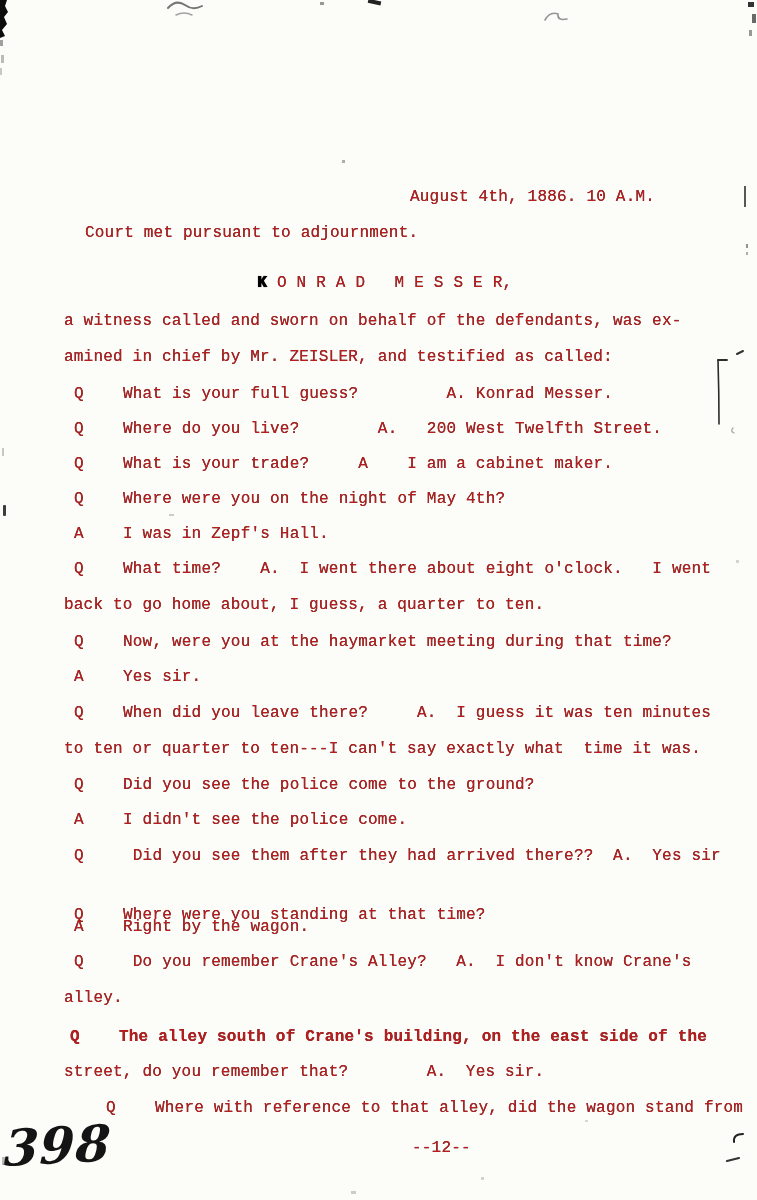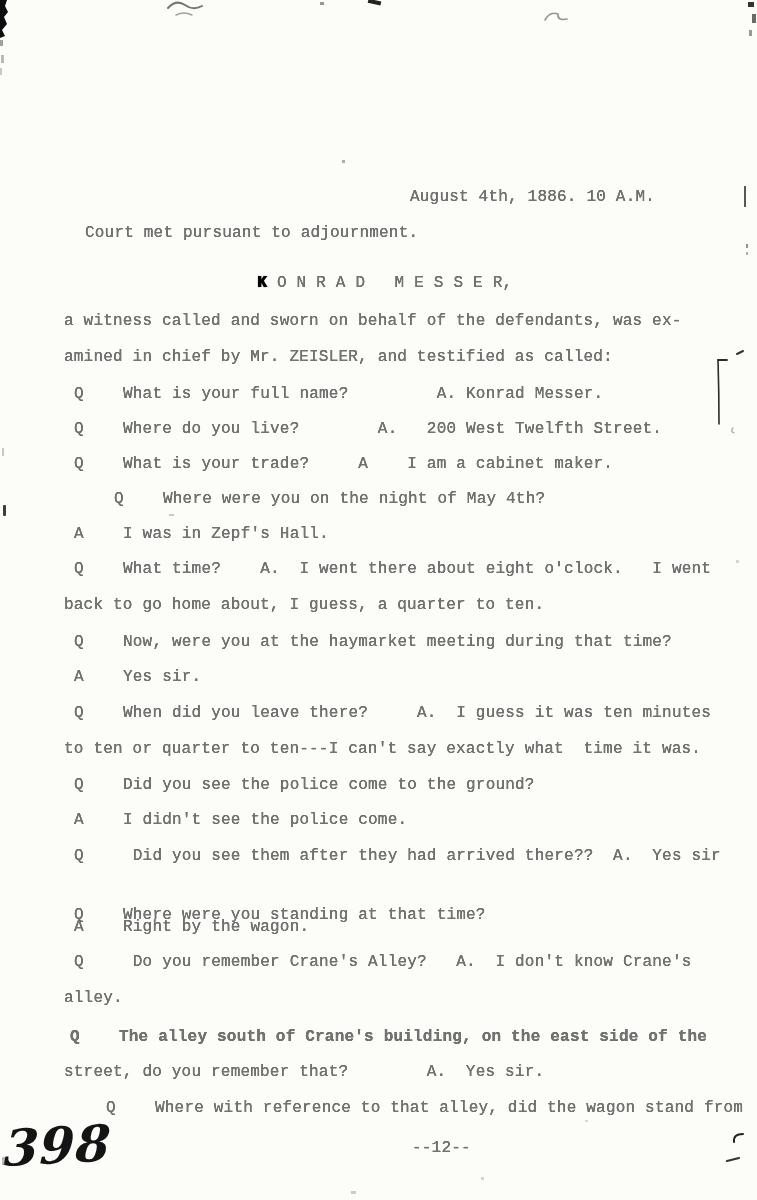--- a/index.html
+++ b/index.html
@@ -14,21 +14,21 @@
     background: #fcfcf9;
     overflow: hidden;
     font-family: "Liberation Mono", "DejaVu Sans Mono", monospace;
   }
   .typed-line {
     position: absolute;
     white-space: pre;
     font-size: 16px;
     line-height: 19px;
     letter-spacing: 0.2px;
-    color: #737373;
+    color: #b91c1c;
     text-shadow: 0 0 0.5px rgba(25,25,25,0.85);
   }
   .typed-line.overstrike {
     font-weight: 700;
     color: #000;
     text-shadow: 0.9px 0 0 #000, 0 0 1px #000;
   }
   .handwritten {
     position: absolute;
     left: 4px;
@@ -53,24 +53,24 @@
 
 <div class="page">
 
   <div>
       <div class="typed-line" style="left: 410px; top: 188px;">August 4th, 1886. 10 A.M.</div>
       <div class="typed-line" style="left: 85px; top: 224px;">Court met pursuant to adjournment.</div>
       <div class="typed-line overstrike" style="left: 257px; top: 274px;">K</div>
       <div class="typed-line" style="left: 277px; top: 274px;">O N R A D   M E S S E R,</div>
       <div class="typed-line" style="left: 64px; top: 312px;">a witness called and sworn on behalf of the defendants, was ex-</div>
       <div class="typed-line" style="left: 64px; top: 348px;">amined in chief by Mr. ZEISLER, and testified as called:</div>
-      <div class="typed-line" style="left: 74px; top: 385px;">Q    What is your full name?         A. Konrad Messer.</div>
+      <div class="typed-line" style="left: 74px; top: 385px;">Q    What is your full guess?         A. Konrad Messer.</div>
       <div class="typed-line" style="left: 74px; top: 420px;">Q    Where do you live?        A.   200 West Twelfth Street.</div>
       <div class="typed-line" style="left: 74px; top: 455px;">Q    What is your trade?     A    I am a cabinet maker.</div>
-      <div class="typed-line" style="left: 74px; top: 490px; margin-left: 40px;">Q    Where were you on the night of May 4th?</div>
+      <div class="typed-line" style="left: 74px; top: 490px;">Q    Where were you on the night of May 4th?</div>
       <div class="typed-line" style="left: 74px; top: 525px;">A    I was in Zepf's Hall.</div>
       <div class="typed-line" style="left: 74px; top: 560px;">Q    What time?    A.  I went there about eight o'clock.   I went</div>
       <div class="typed-line" style="left: 64px; top: 596px;">back to go home about, I guess, a quarter to ten.</div>
       <div class="typed-line" style="left: 74px; top: 633px;">Q    Now, were you at the haymarket meeting during that time?</div>
       <div class="typed-line" style="left: 74px; top: 668px;">A    Yes sir.</div>
       <div class="typed-line" style="left: 74px; top: 704px;">Q    When did you leave there?     A.  I guess it was ten minutes</div>
       <div class="typed-line" style="left: 64px; top: 740px; text-align: center;">to ten or quarter to ten---I can't say exactly what  time it was.</div>
       <div class="typed-line" style="left: 74px; top: 776px;">Q    Did you see the police come to the ground?</div>
       <div class="typed-line" style="left: 74px; top: 811px;">A    I didn't see the police come.</div>
       <div class="typed-line" style="left: 74px; top: 847px;">Q     Did you see them after they had arrived there??  A.  Yes sir</div>

